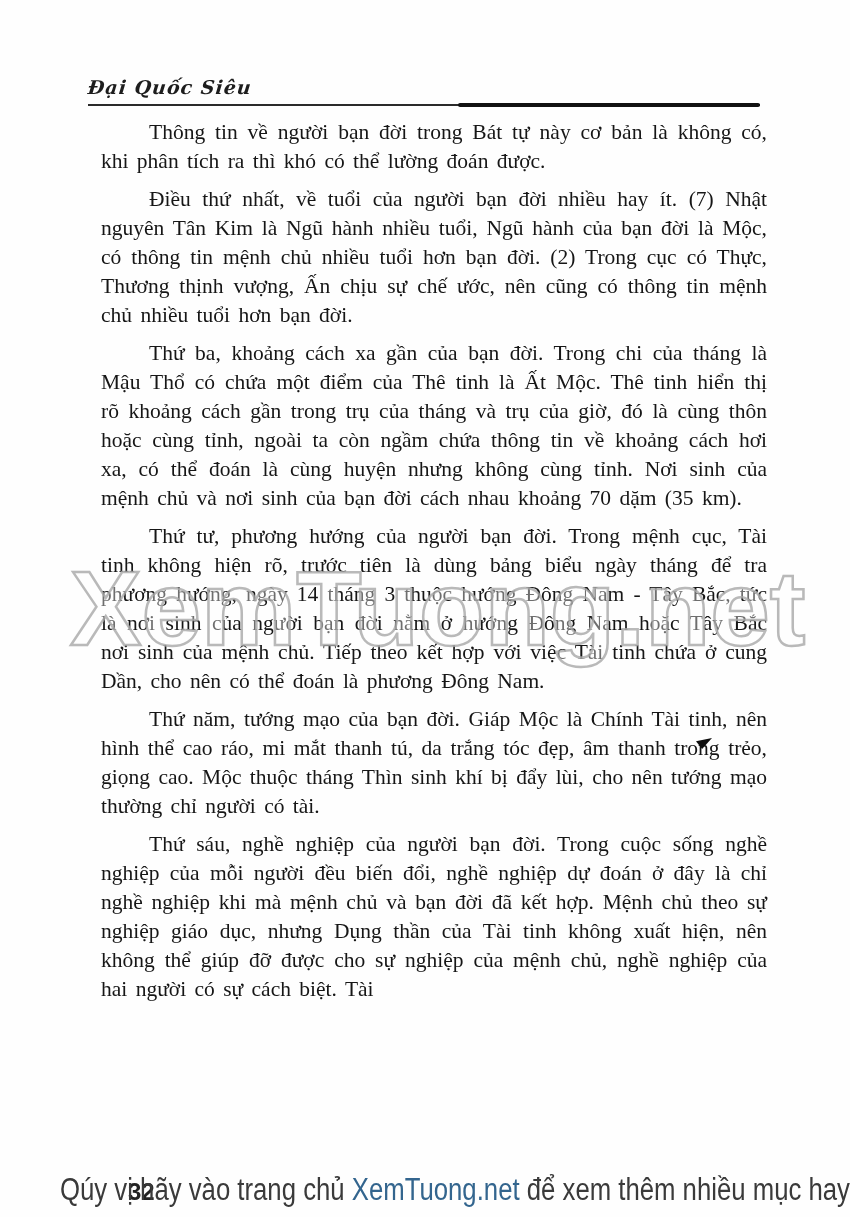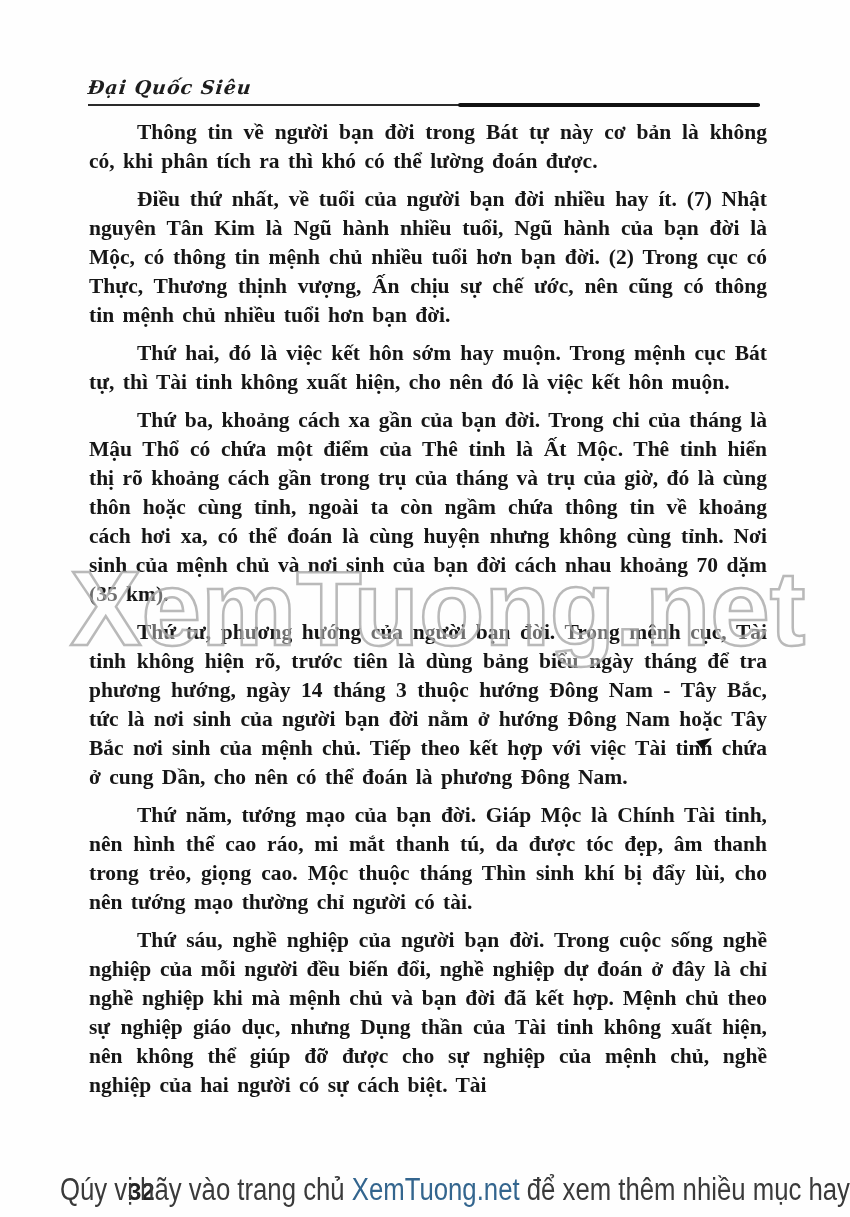--- a/index.html
+++ b/index.html
@@ -37,23 +37,22 @@
   }
   
   .content{
     position:absolute;top:118px;left:85px;width:682px;
     font-size:21.5px;line-height:29px;
     color:#161616;
     text-align:justify;
     word-spacing:3px;
   }
   .content p{
-    margin:0 0 9px 4px;
+    margin:0 0 9px 16px;
     text-indent:48px;
-    font-weight:bold;
   }
   
   .watermark{
     position:absolute;top:548px;left:70px;
     font-family:"Liberation Sans", sans-serif;
     font-weight:bold;font-size:106px;
     white-space:nowrap;
     color:rgba(255,255,255,0.38);
     -webkit-text-stroke:2.5px rgba(168,168,168,0.8);
     z-index:5;pointer-events:none;
@@ -97,24 +96,23 @@
     <span class="runhead-title">Đại Quốc Siêu</span>
     <div class="runhead-rule">
       <div class="thin"></div>
       <div class="thick"></div>
     </div>
   </div>
 
   <div class="content">
     <p>Thông tin về người bạn đời trong Bát tự này cơ bản là không có, khi phân tích ra thì khó có thể lường đoán được.</p>
     <p>Điều thứ nhất, về tuổi của người bạn đời nhiều hay ít. (7) Nhật nguyên Tân Kim là Ngũ hành nhiều tuổi, Ngũ hành của bạn đời là Mộc, có thông tin mệnh chủ nhiều tuổi hơn bạn đời. (2) Trong cục có Thực, Thương thịnh vượng, Ấn chịu sự chế ước, nên cũng có thông tin mệnh chủ nhiều tuổi hơn bạn đời.</p>
-    <p>Thứ hai, đó là việc kết hôn sớm hay muộn. Trong mệnh cục Bát tự, thì Tài tinh không xuất hiện, cho nên đó là việc kết hôn muộn.</p>
     <p>Thứ ba, khoảng cách xa gần của bạn đời. Trong chi của tháng là Mậu Thổ có chứa một điểm của Thê tinh là Ất Mộc. Thê tinh hiển thị rõ khoảng cách gần trong trụ của tháng và trụ của giờ, đó là cùng thôn hoặc cùng tỉnh, ngoài ta còn ngầm chứa thông tin về khoảng cách hơi xa, có thể đoán là cùng huyện nhưng không cùng tỉnh. Nơi sinh của mệnh chủ và nơi sinh của bạn đời cách nhau khoảng 70 dặm (35 km).</p>
     <p>Thứ tư, phương hướng của người bạn đời. Trong mệnh cục, Tài tinh không hiện rõ, trước tiên là dùng bảng biểu ngày tháng để tra phương hướng, ngày 14 tháng 3 thuộc hướng Đông Nam - Tây Bắc, tức là nơi sinh của người bạn đời nằm ở hướng Đông Nam hoặc Tây Bắc nơi sinh của mệnh chủ. Tiếp theo kết hợp với việc Tài tinh chứa ở cung Dần, cho nên có thể đoán là phương Đông Nam.</p>
-    <p>Thứ năm, tướng mạo của bạn đời. Giáp Mộc là Chính Tài tinh, nên hình thể cao ráo, mi mắt thanh tú, da được tóc đẹp, âm thanh trong trẻo, giọng cao. Mộc thuộc tháng Thìn sinh khí bị đẩy lùi, cho nên tướng mạo thường chỉ người có tài.</p>
+    <p>Thứ năm, tướng mạo của bạn đời. Giáp Mộc là Chính Tài tinh, nên hình thể cao ráo, mi mắt thanh tú, da trắng tóc đẹp, âm thanh trong trẻo, giọng cao. Mộc thuộc tháng Thìn sinh khí bị đẩy lùi, cho nên tướng mạo thường chỉ người có tài.</p>
     <p>Thứ sáu, nghề nghiệp của người bạn đời. Trong cuộc sống nghề nghiệp của mỗi người đều biến đổi, nghề nghiệp dự đoán ở đây là chỉ nghề nghiệp khi mà mệnh chủ và bạn đời đã kết hợp. Mệnh chủ theo sự nghiệp giáo dục, nhưng Dụng thần của Tài tinh không xuất hiện, nên không thể giúp đỡ được cho sự nghiệp của mệnh chủ, nghề nghiệp của hai người có sự cách biệt. Tài</p>
   </div>
 
   <div class="watermark">XemTuong.net</div>
 
   <div class="cursor-arrow"></div>
 
   <div class="footer">
     <span class="page-number">32</span>
     <div class="footer-line">

